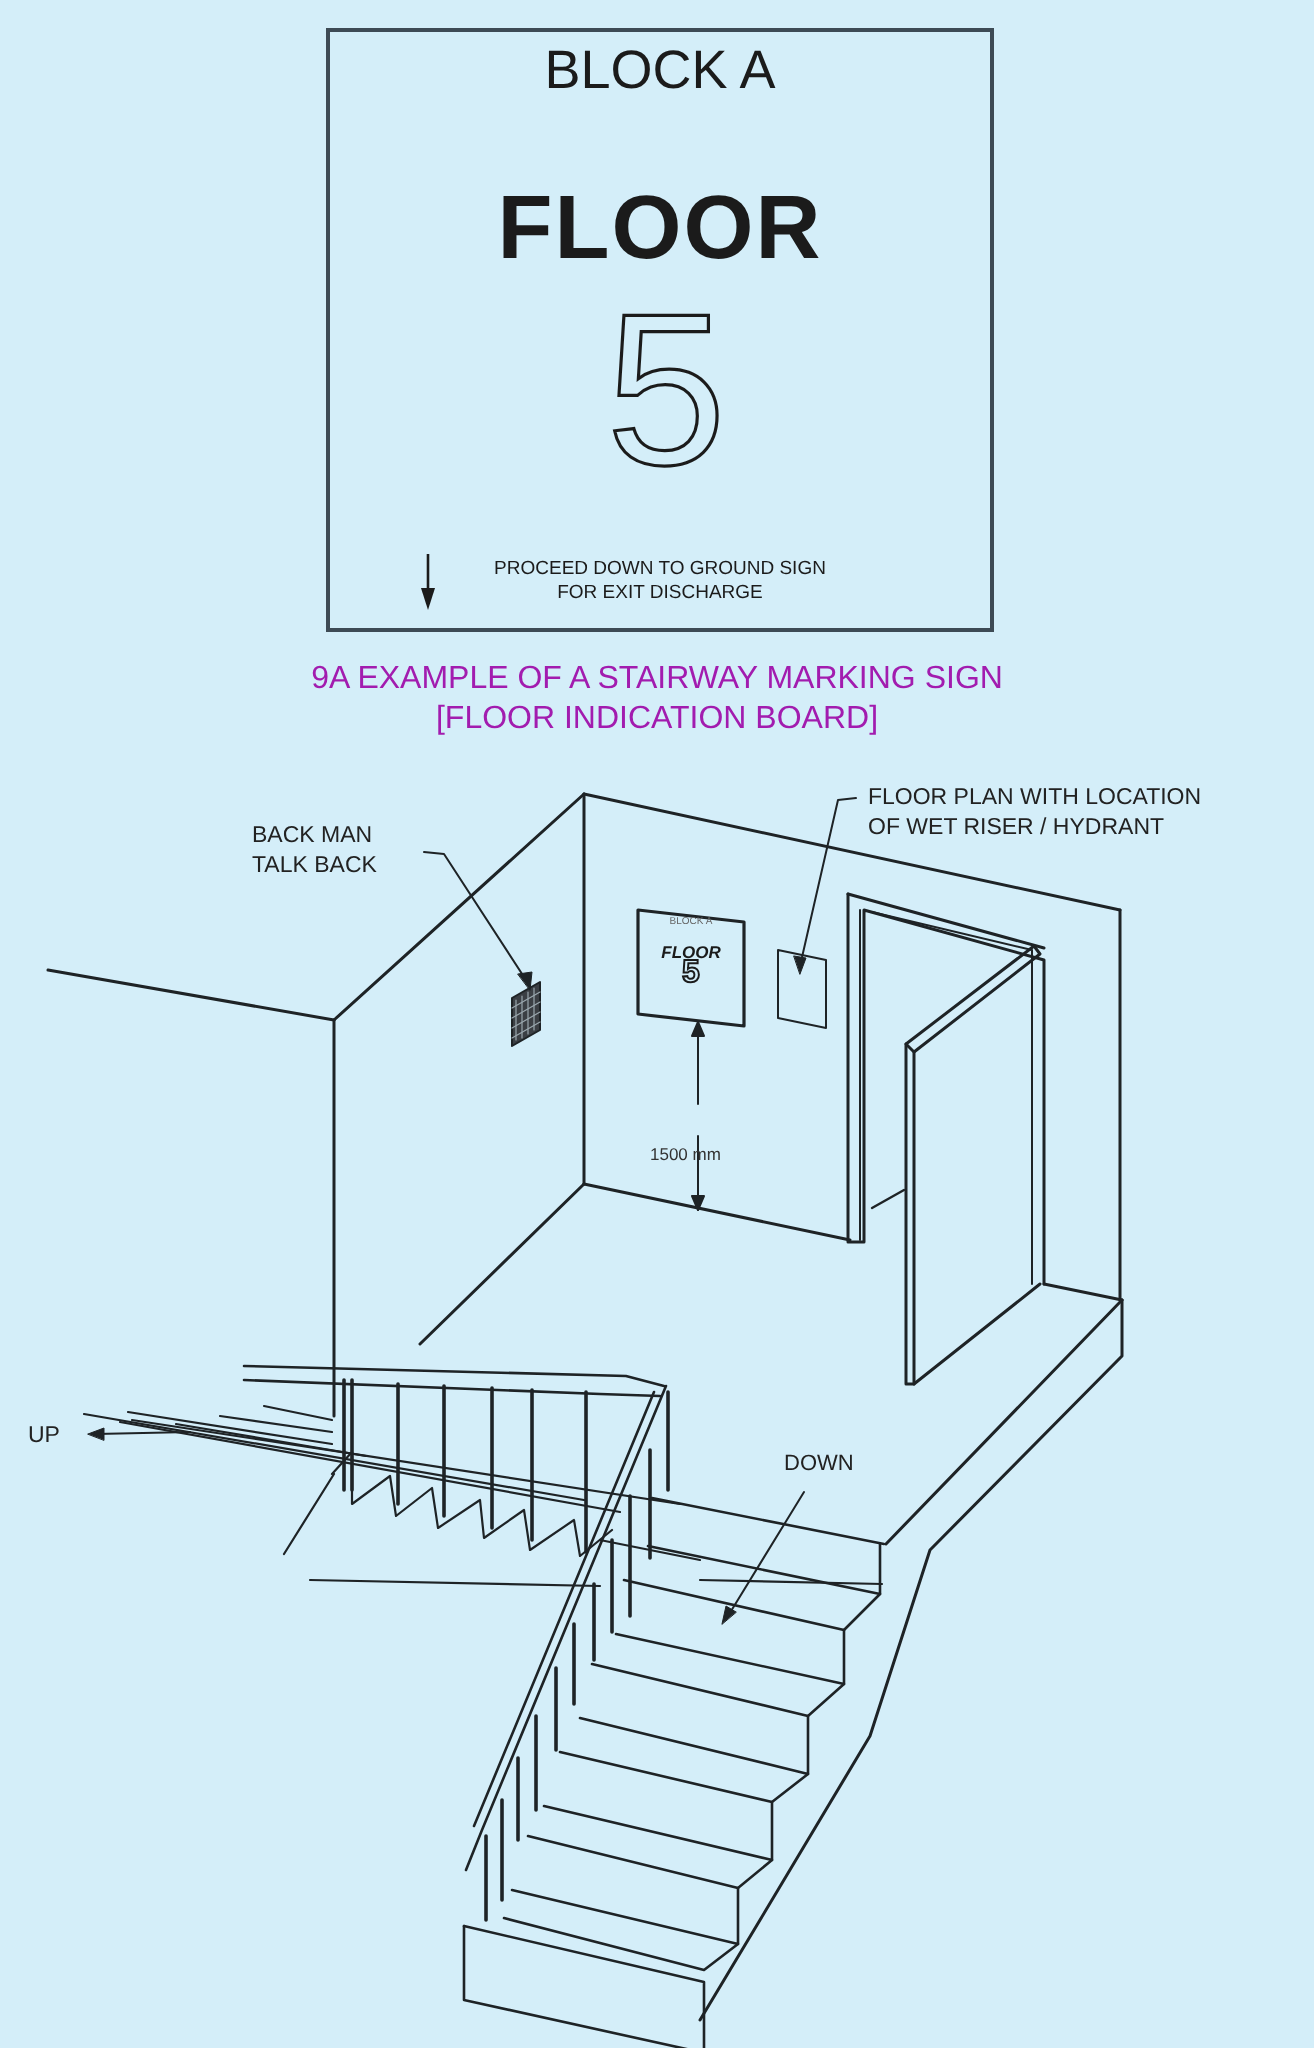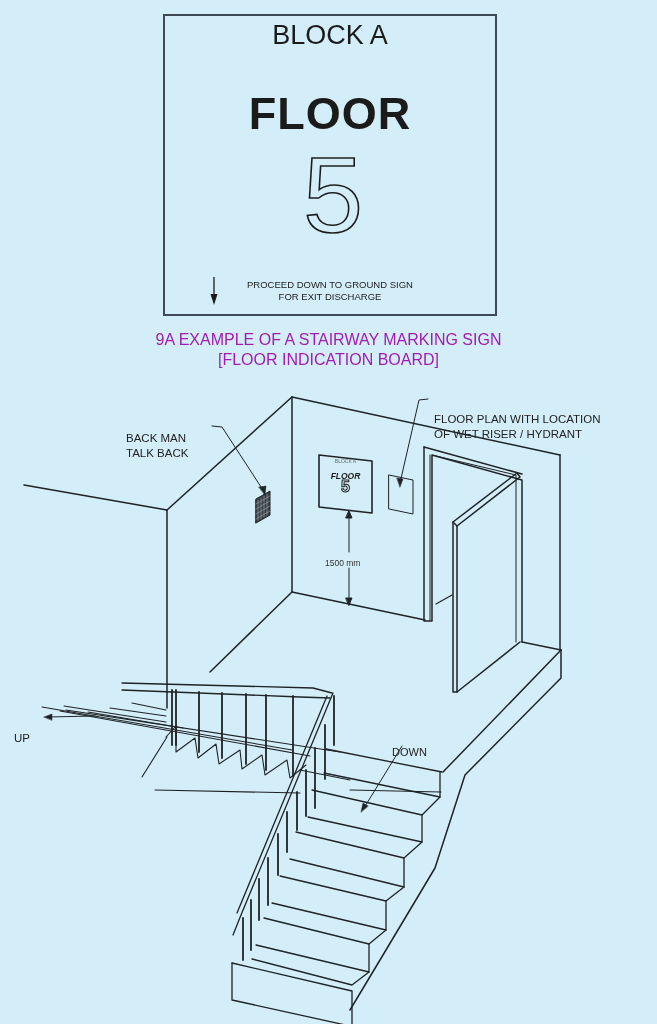--- a/index.html
+++ b/index.html
@@ -24,24 +24,24 @@
     #sign-floor { top: 72px; font-size: 45px; font-weight: bold; letter-spacing: 1px; }
     #sign-number-wrap { position: absolute; left: 128px; top: 132px; width: 80px; height: 90px; }
     #sign-range { top: 240px; font-size: 9px; letter-spacing: 0.3px; }
     #sign-proceed { top: 263px; font-size: 9.5px; line-height: 12px; }
     #sign-arrow { position: absolute; left: 44px; top: 260px; }
     #caption {
       position: absolute; left: 0; right: 0; top: 330px;
       text-align: center; font-size: 16px; line-height: 20px; color: #a21caf;
     }
     #scene { position: absolute; left: 0; top: 380px; }
-    .lbl { position: absolute; font-size: 11.5px; line-height: 15px; white-space: nowrap; color: #222; margin-top: 20px; }
+    .lbl { position: absolute; font-size: 11.5px; line-height: 15px; white-space: nowrap; color: #222; }
     #lbl-fireman { left: 126px; top: 411px; }
     #lbl-floorplan { left: 434px; top: 392px; }
-    #lbl-dim { left: 325px; top: 536px; font-size: 8.5px; color: #333; }
+    #lbl-dim { left: 325px; top: 570px; font-size: 8.5px; color: #333; }
     #lbl-up { left: 14px; top: 711px; font-size: 11.5px; text-align: right; }
     #lbl-down { left: 392px; top: 725px; font-size: 11px; }
     #mini-sign { position: absolute; left: 319px; top: 455px; }
     .mini-t { position:absolute; left:0; right:0; text-align:center; white-space:nowrap; }
   </style>
 </head>
 <body>
 
 <div id="sign-board">
   <div id="sign-block" class="sign-line">BLOCK A</div>

